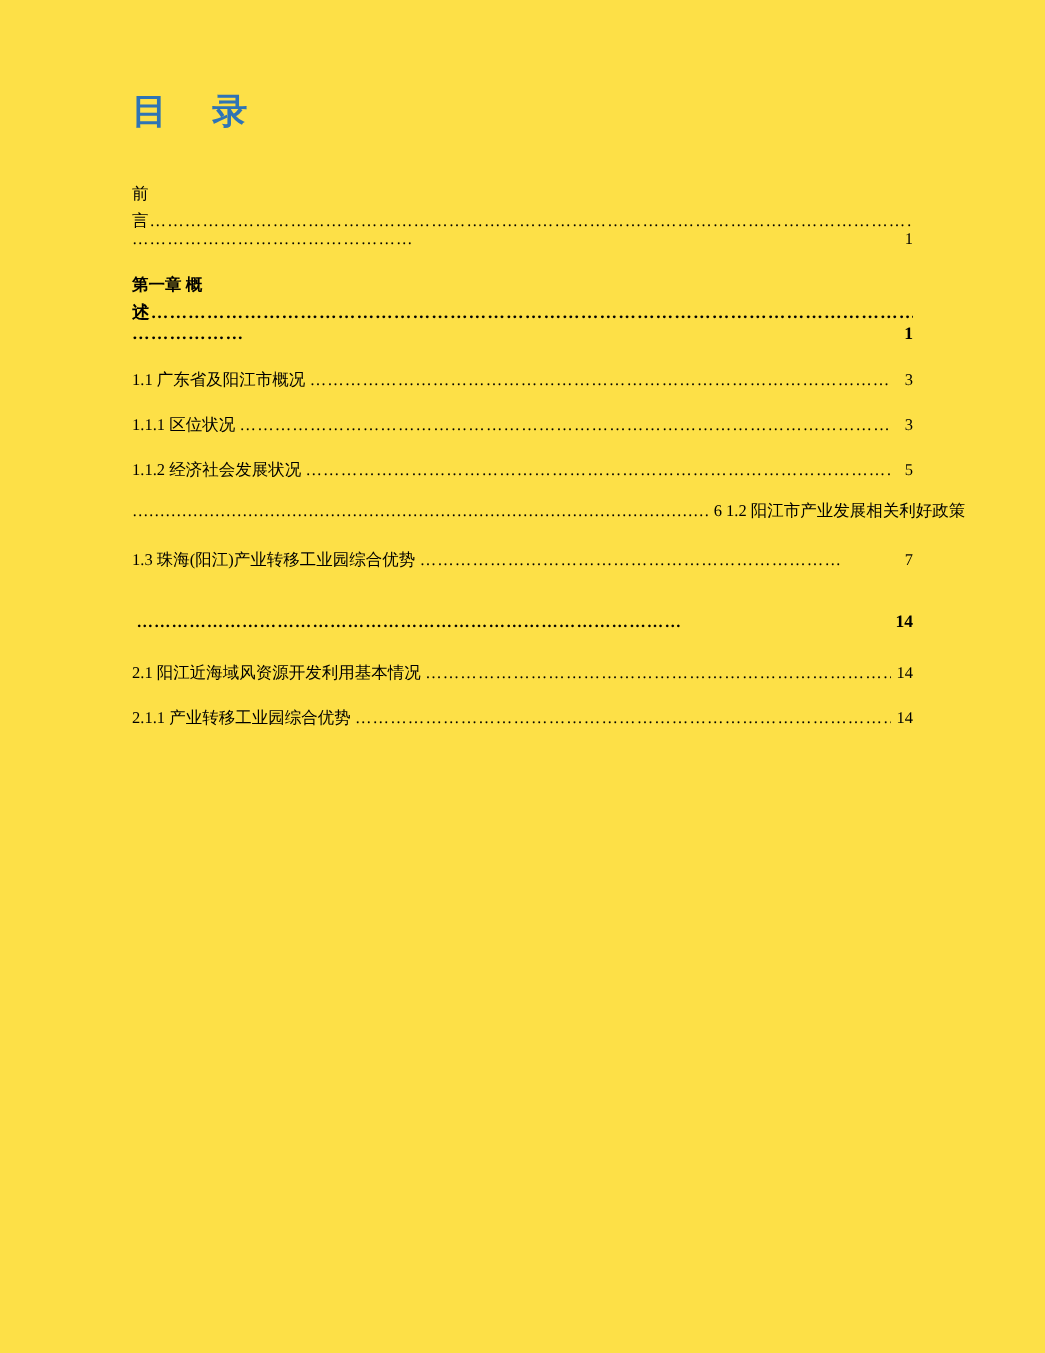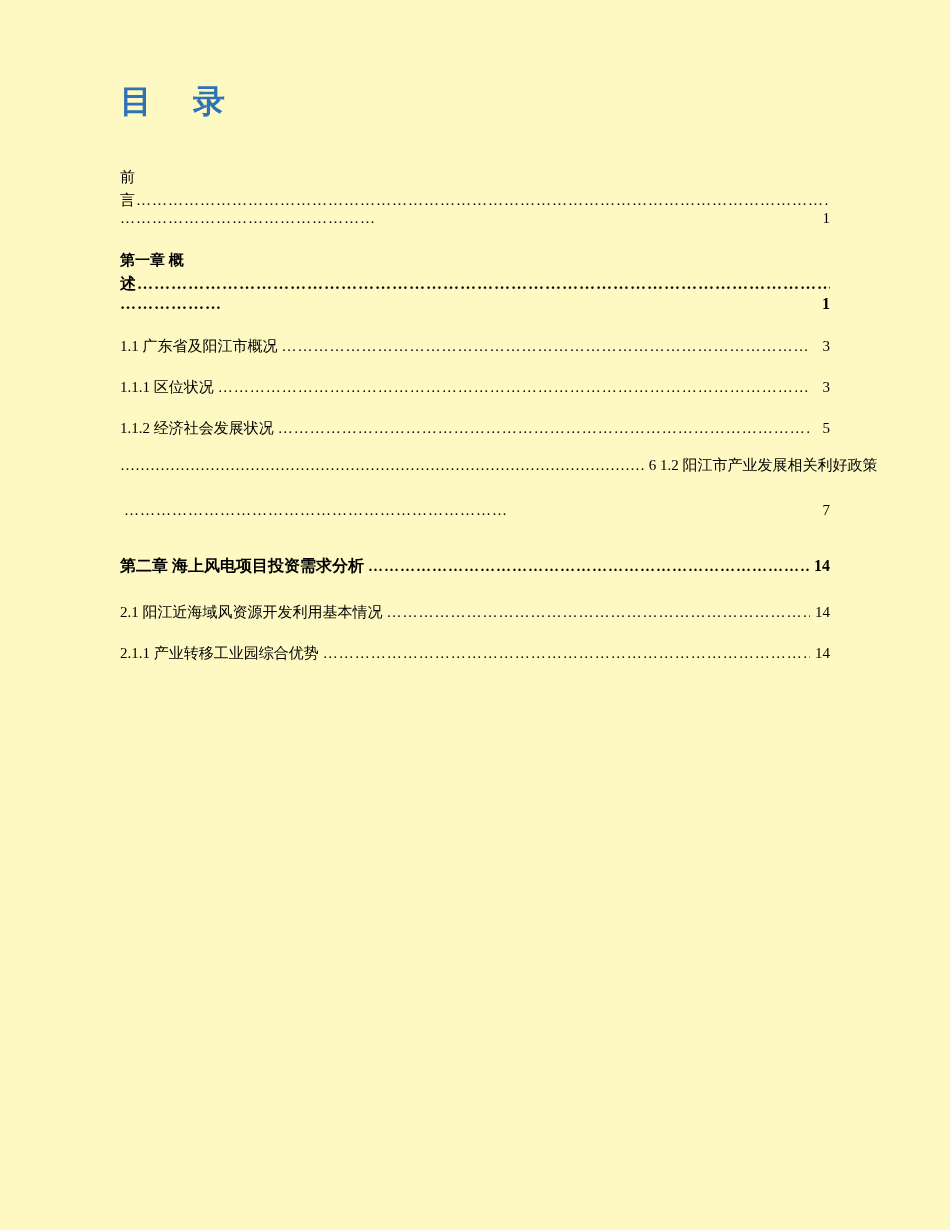--- a/index.html
+++ b/index.html
@@ -13,21 +13,21 @@
       display: flex;
       justify-content: center;
       align-items: flex-start;
       min-height: 1230px;
       font-family: "SimSun", "宋体", serif;
     }
 
     .page {
       width: 950px;
       min-height: 1230px;
-      background: #fef9c3;
+      background: #fde047;
       padding: 80px 120px 80px 120px;
       position: relative;
     }
 
     .toc-title {
       color: #2e74b5;
       font-size: 32px;
       font-weight: bold;
       letter-spacing: 16px;
       margin-bottom: 40px;
@@ -174,28 +174,28 @@
   </div>
 
   <div class="toc-entry level-note" style="margin-top: 10px; margin-bottom: 4px;">
     <div class="entry-line">
       <span class="entry-text">…………………………………………………………………………………………… 6  1.2  阳江市产业发展相关利好政策</span>
     </div>
   </div>
 
   <div class="toc-entry level-1" style="margin-top: 18px;">
     <div class="entry-line">
+      <span class="entry-text">1.3  珠海(阳江)产业转移工业园综合优势</span>
       <span class="entry-dots">………………………………………………………………</span>
       <span class="entry-page">7</span>
     </div>
   </div>
 
   <div class="toc-entry level-chapter" style="margin-top: 28px;">
     <div class="entry-line">
-      <span class="entry-text">第二章  海上风电项目投资需求分析</span>
       <span class="entry-dots">…………………………………………………………………………………</span>
       <span class="entry-page">14</span>
     </div>
   </div>
 
   <div class="toc-entry level-1">
     <div class="entry-line">
       <span class="entry-text">2.1  阳江近海域风资源开发利用基本情况</span>
       <span class="entry-dots">…………………………………………………………………………</span>
       <span class="entry-page">14</span>

